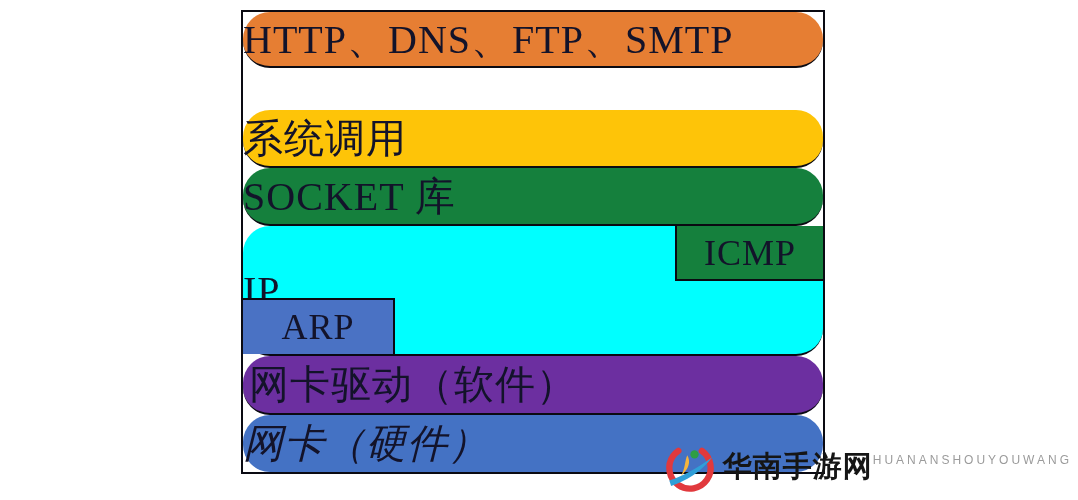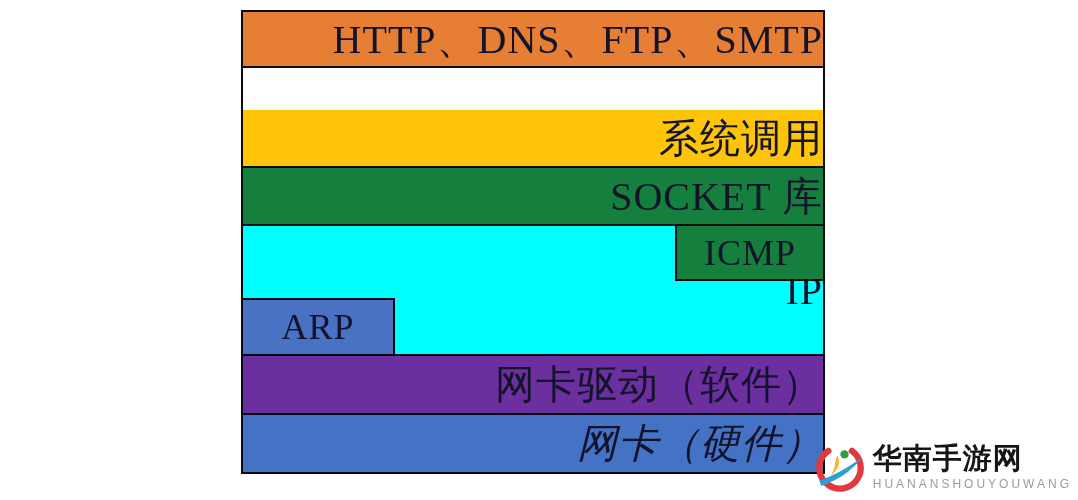--- a/index.html
+++ b/index.html
@@ -15,34 +15,35 @@
   .stack {
     position: absolute;
     left: 241px; top: 10px;
     width: 580px;
     border: 2px solid #0a0a12;
   }
   .layer {
     position: relative;
     display: flex;
     align-items: center;
-    justify-content: flex-end;
+    justify-content: flex-start;
     border-bottom: 2px solid #0a0a12;
     font-size: 40px;
     color: #13132a;
     letter-spacing: 1px;
     white-space: nowrap;
+    border-radius: 27px;
   }
   .layer:last-child { border-bottom: none; }
   .h-app      { height: 54px; }
   .h-syscall  { height: 56px; }
   .h-socket   { height: 56px; }
   .h-transport{ height: 56px; }
   .h-ip       { height: 128px; }
-  .h-driver   { height: 57px; }
+  .h-driver   { height: 57px; padding-left: 6px; }
   .h-nic      { height: 57px; }
 
   .subbox {
     position: absolute;
     display: flex;
     align-items: center;
     justify-content: center;
     font-size: 36px;
     color: #13132a;
   }
@@ -61,21 +62,21 @@
 
   
   .watermark {
     position: absolute;
     right: 6px; bottom: 6px;
     display: flex;
     align-items: center;
     font-family: "Liberation Sans", "DejaVu Sans", sans-serif;
   }
   .wm-logo { width: 54px; height: 54px; margin-right: 6px; flex: 0 0 auto; }
-  .wm-text { display: flex; flex-direction: column; }
+  .wm-text { display: flex; flex-direction: row; }
   .wm-title {
     font-size: 29px;
     font-weight: bold;
     color: #151515;
     letter-spacing: 1px;
     line-height: 1.1;
   }
   .wm-subtitle {
     font-size: 12px;
     color: #9b9b9b;

